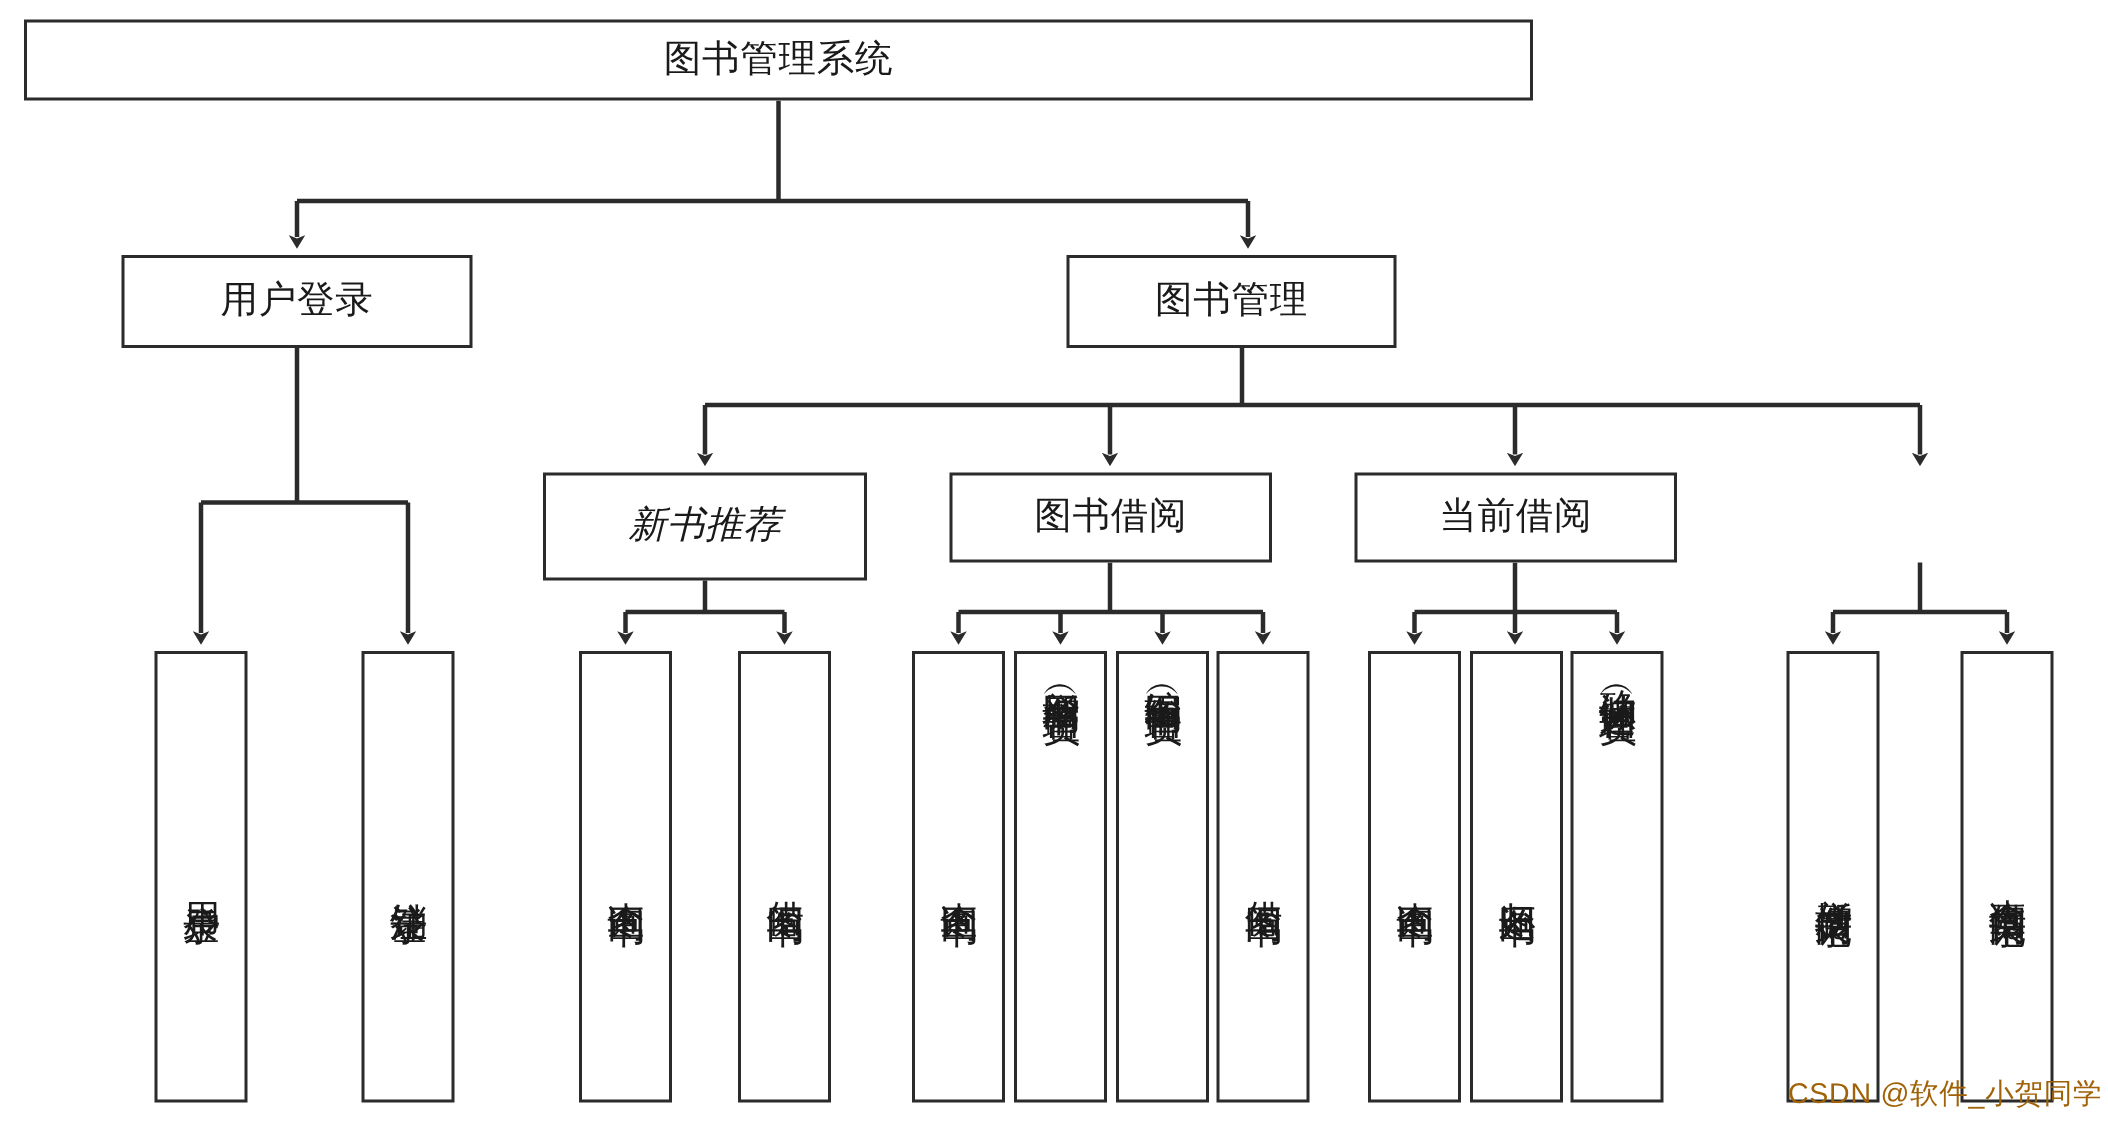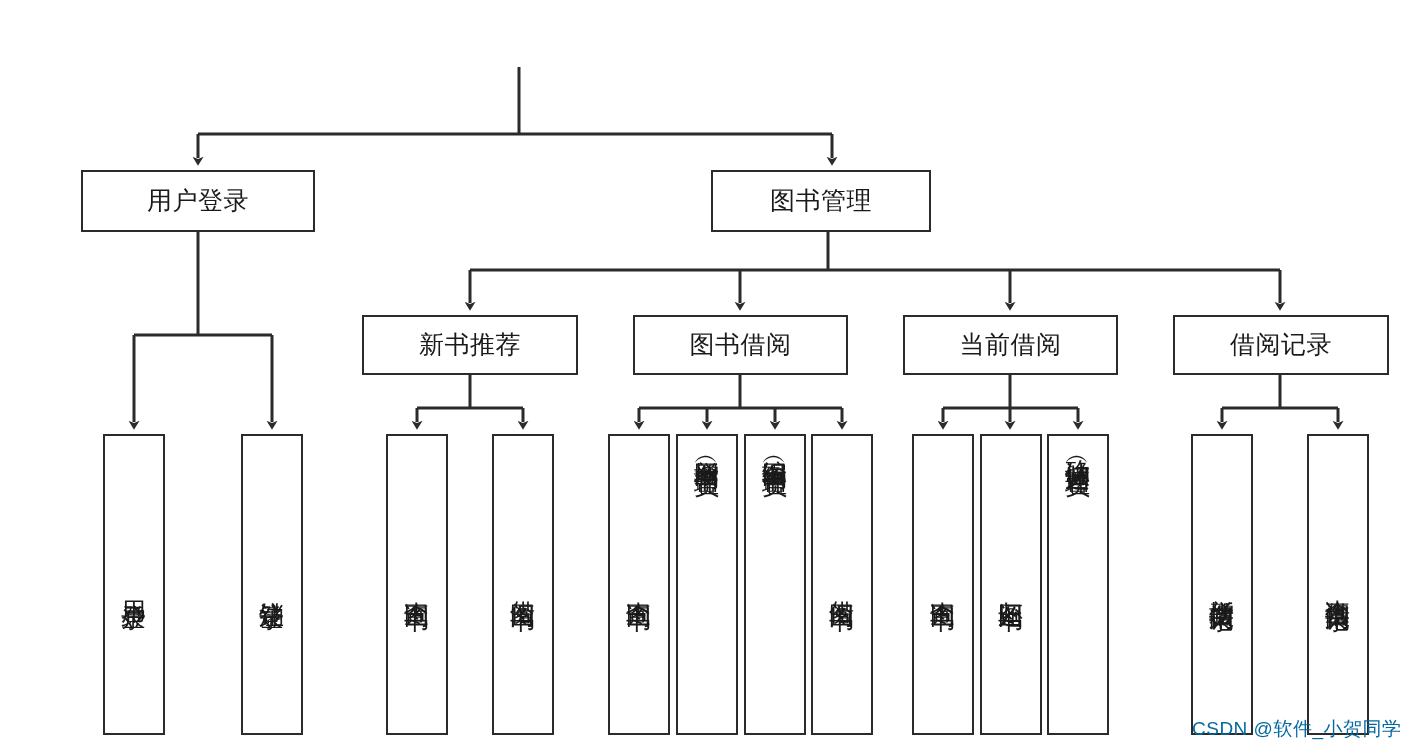--- a/index.html
+++ b/index.html
@@ -63,21 +63,21 @@
     letter-spacing: 2px;
     max-height: 100%;
     white-space: normal;
   }
   .node.vert.top .label {
     align-self: flex-start;
   }
   .watermark {
     position: absolute;
     font-size: 19px;
-    color: #0369a1;
+    color: #a16207;
     white-space: nowrap;
     z-index: 5;
     letter-spacing: 0.5px;
   }
 </style>
 </head>
 <body>
 
 <div id="canvas">
 
@@ -124,44 +124,44 @@
       <path d="M1010,408 L1010,422" marker-end="url(#arrow)"></path>
       <path d="M1078,408 L1078,422" marker-end="url(#arrow)"></path>
 
       <path d="M1280,375 L1280,408"></path>
       <path d="M1222,408 L1338,408"></path>
       <path d="M1222,408 L1222,422" marker-end="url(#arrow)"></path>
       <path d="M1338,408 L1338,422" marker-end="url(#arrow)"></path>
     </g>
   </svg>
 
+  <div class="node root horiz" style="left:16px; top:13px; width:1006px; height:54px;">
+    <span class="label">图书管理系统</span>
+  </div>
 
   <div class="node horiz" style="left:81px; top:170px; width:234px; height:62px;">
     <span class="label">用户登录</span>
   </div>
 
   <div class="node horiz" style="left:711px; top:170px; width:220px; height:62px;">
     <span class="label">图书管理</span>
   </div>
 
-  <div class="node horiz" style="left:362px; top:315px; width:216px; height:60px;">
+  <div class="node horiz" style="left:362px; top:315px; width:216px; height:72px;font-style:italic;">
     <span class="label">新书推荐</span>
   </div>
 
   <div class="node horiz" style="left:903px; top:315px; width:215px; height:60px;">
     <span class="label">当前借阅</span>
   </div>
 
   <div class="node horiz" style="left:633px; top:315px; width:215px; height:60px;">
     <span class="label">图书借阅</span>
   </div>
 
-  <div class="node horiz" style="left:1173px; top:315px; width:216px; height:60px;">
-    <span class="label">借阅记录</span>
-  </div>
 
   <div class="node vert" style="left:103px; top:434px; width:62px; height:301px;">
     <span class="label">用户登录</span>
   </div>
 
   <div class="node vert" style="left:241px; top:434px; width:62px; height:301px;">
     <span class="label">注销登录</span>
   </div>
 
   <div class="node vert" style="left:386px; top:434px; width:62px; height:301px;">

